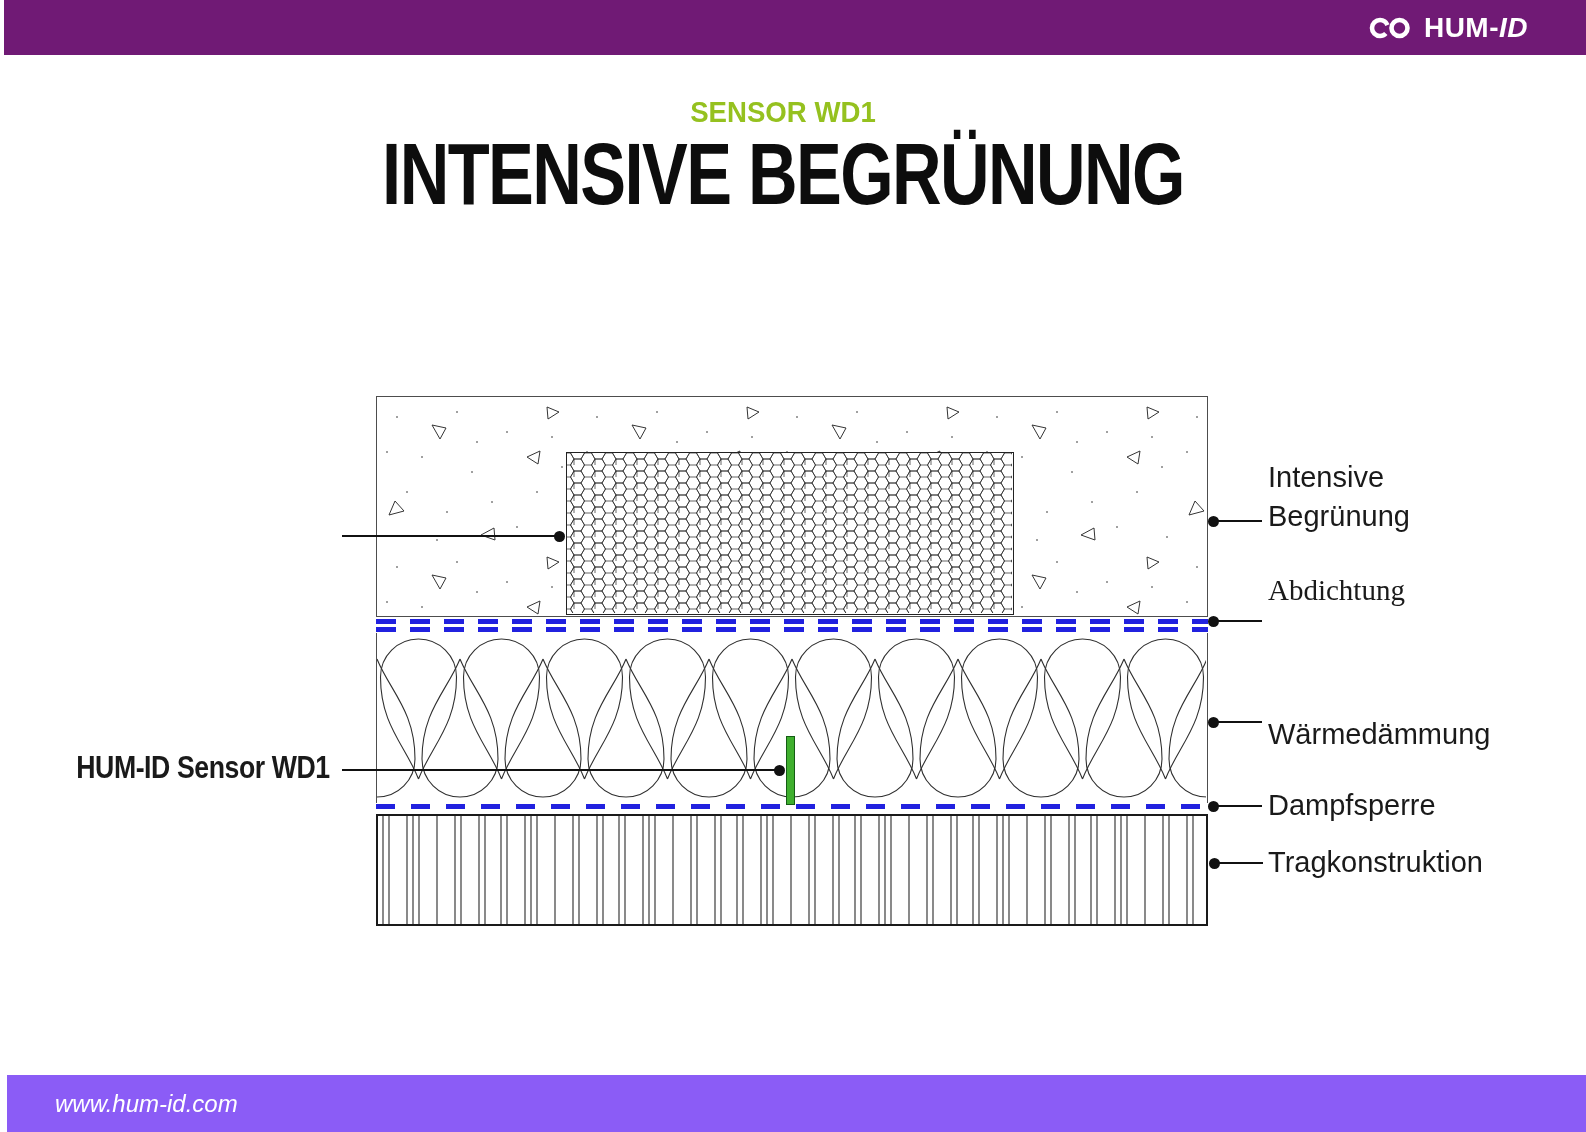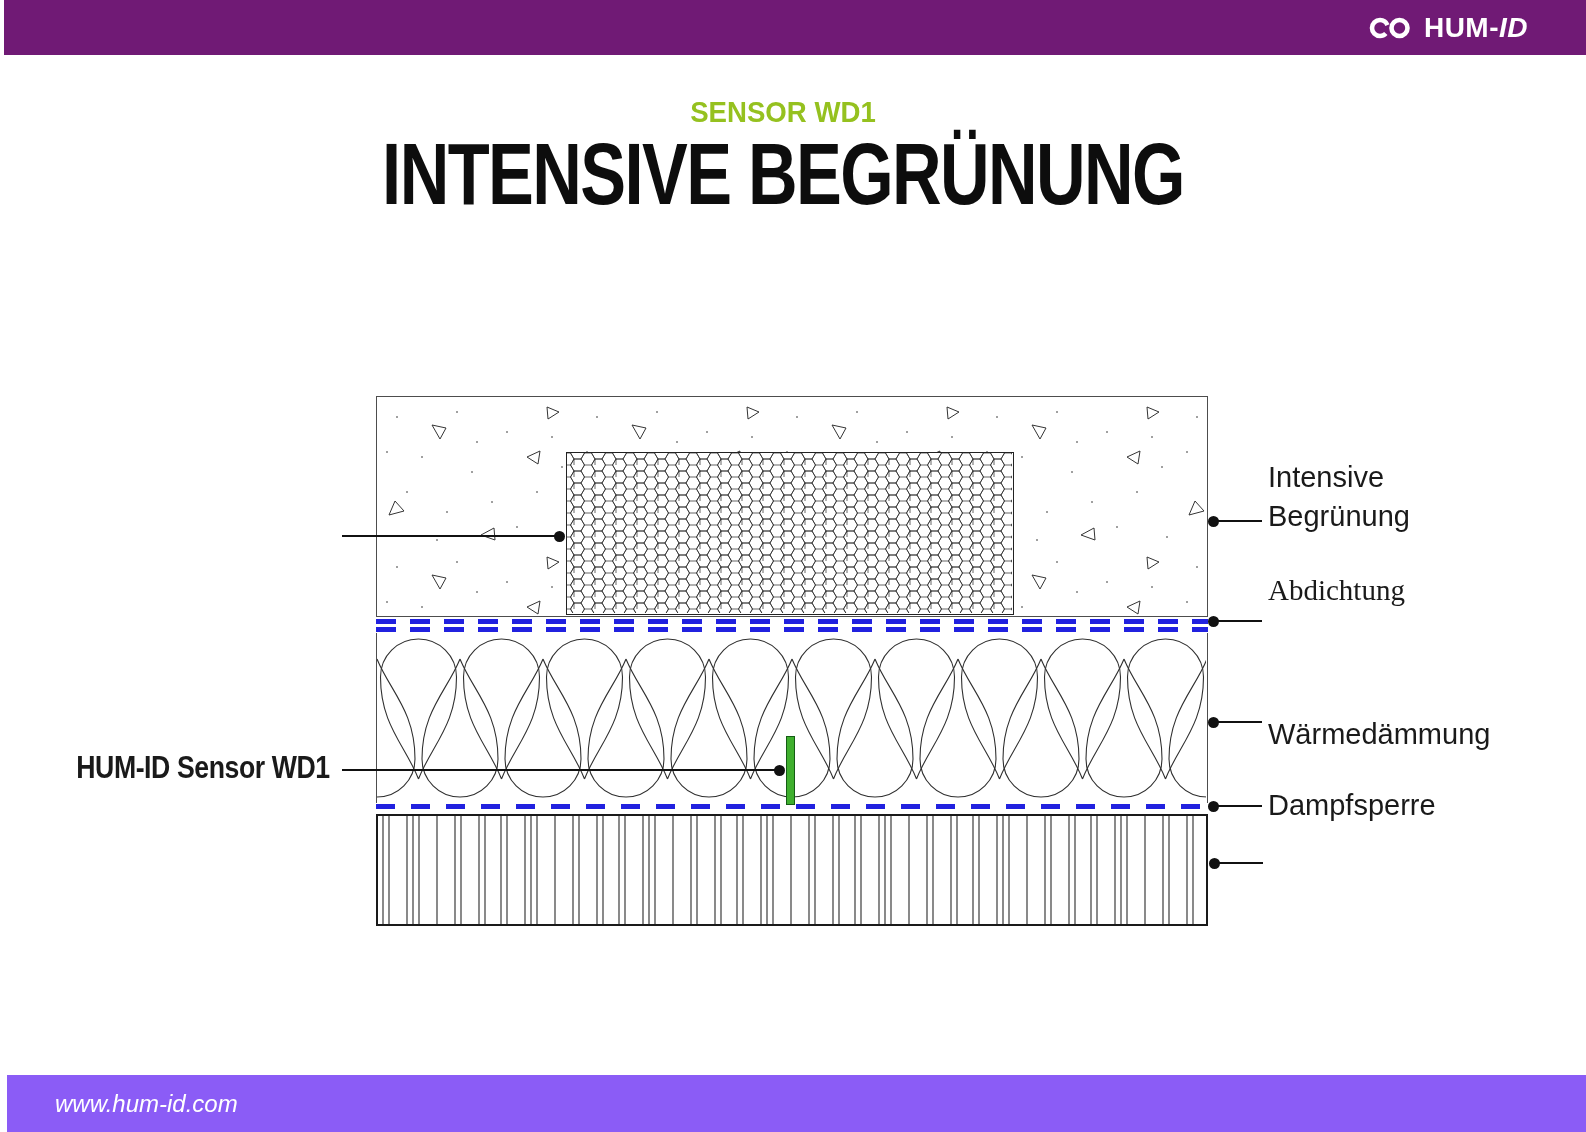--- a/index.html
+++ b/index.html
@@ -177,18 +177,19 @@
 
   <div class="dot" style="left:1209px;top:858px;"></div>
   <div class="lead" style="left:1215px;top:862px;width:48px;"></div>
 
   <div class="lbl lbl-left lbl-bold" style="right:1256px;top:749px;">HUM-ID Sensor WD1</div>
 
   <div class="lbl lbl-wrap" style="left:1268px;top:458px;">Intensive Begrünung</div>
   <div class="lbl" style="left:1268px;top:571px;font-family:Liberation Serif, serif;">Abdichtung</div>
   <div class="lbl" style="left:1268px;top:703px;margin-top:12px;">Wärmedämmung</div>
   <div class="lbl" style="left:1268px;top:786px;">Dampfsperre</div>
+  <div class="lbl" style="left:1268px;top:843px;">Tragkonstruktion</div>
 
   <div class="botbar">
     <div class="footer-url">www.hum-id.com</div>
   </div>
 
 </div>
 
 </body></html>

